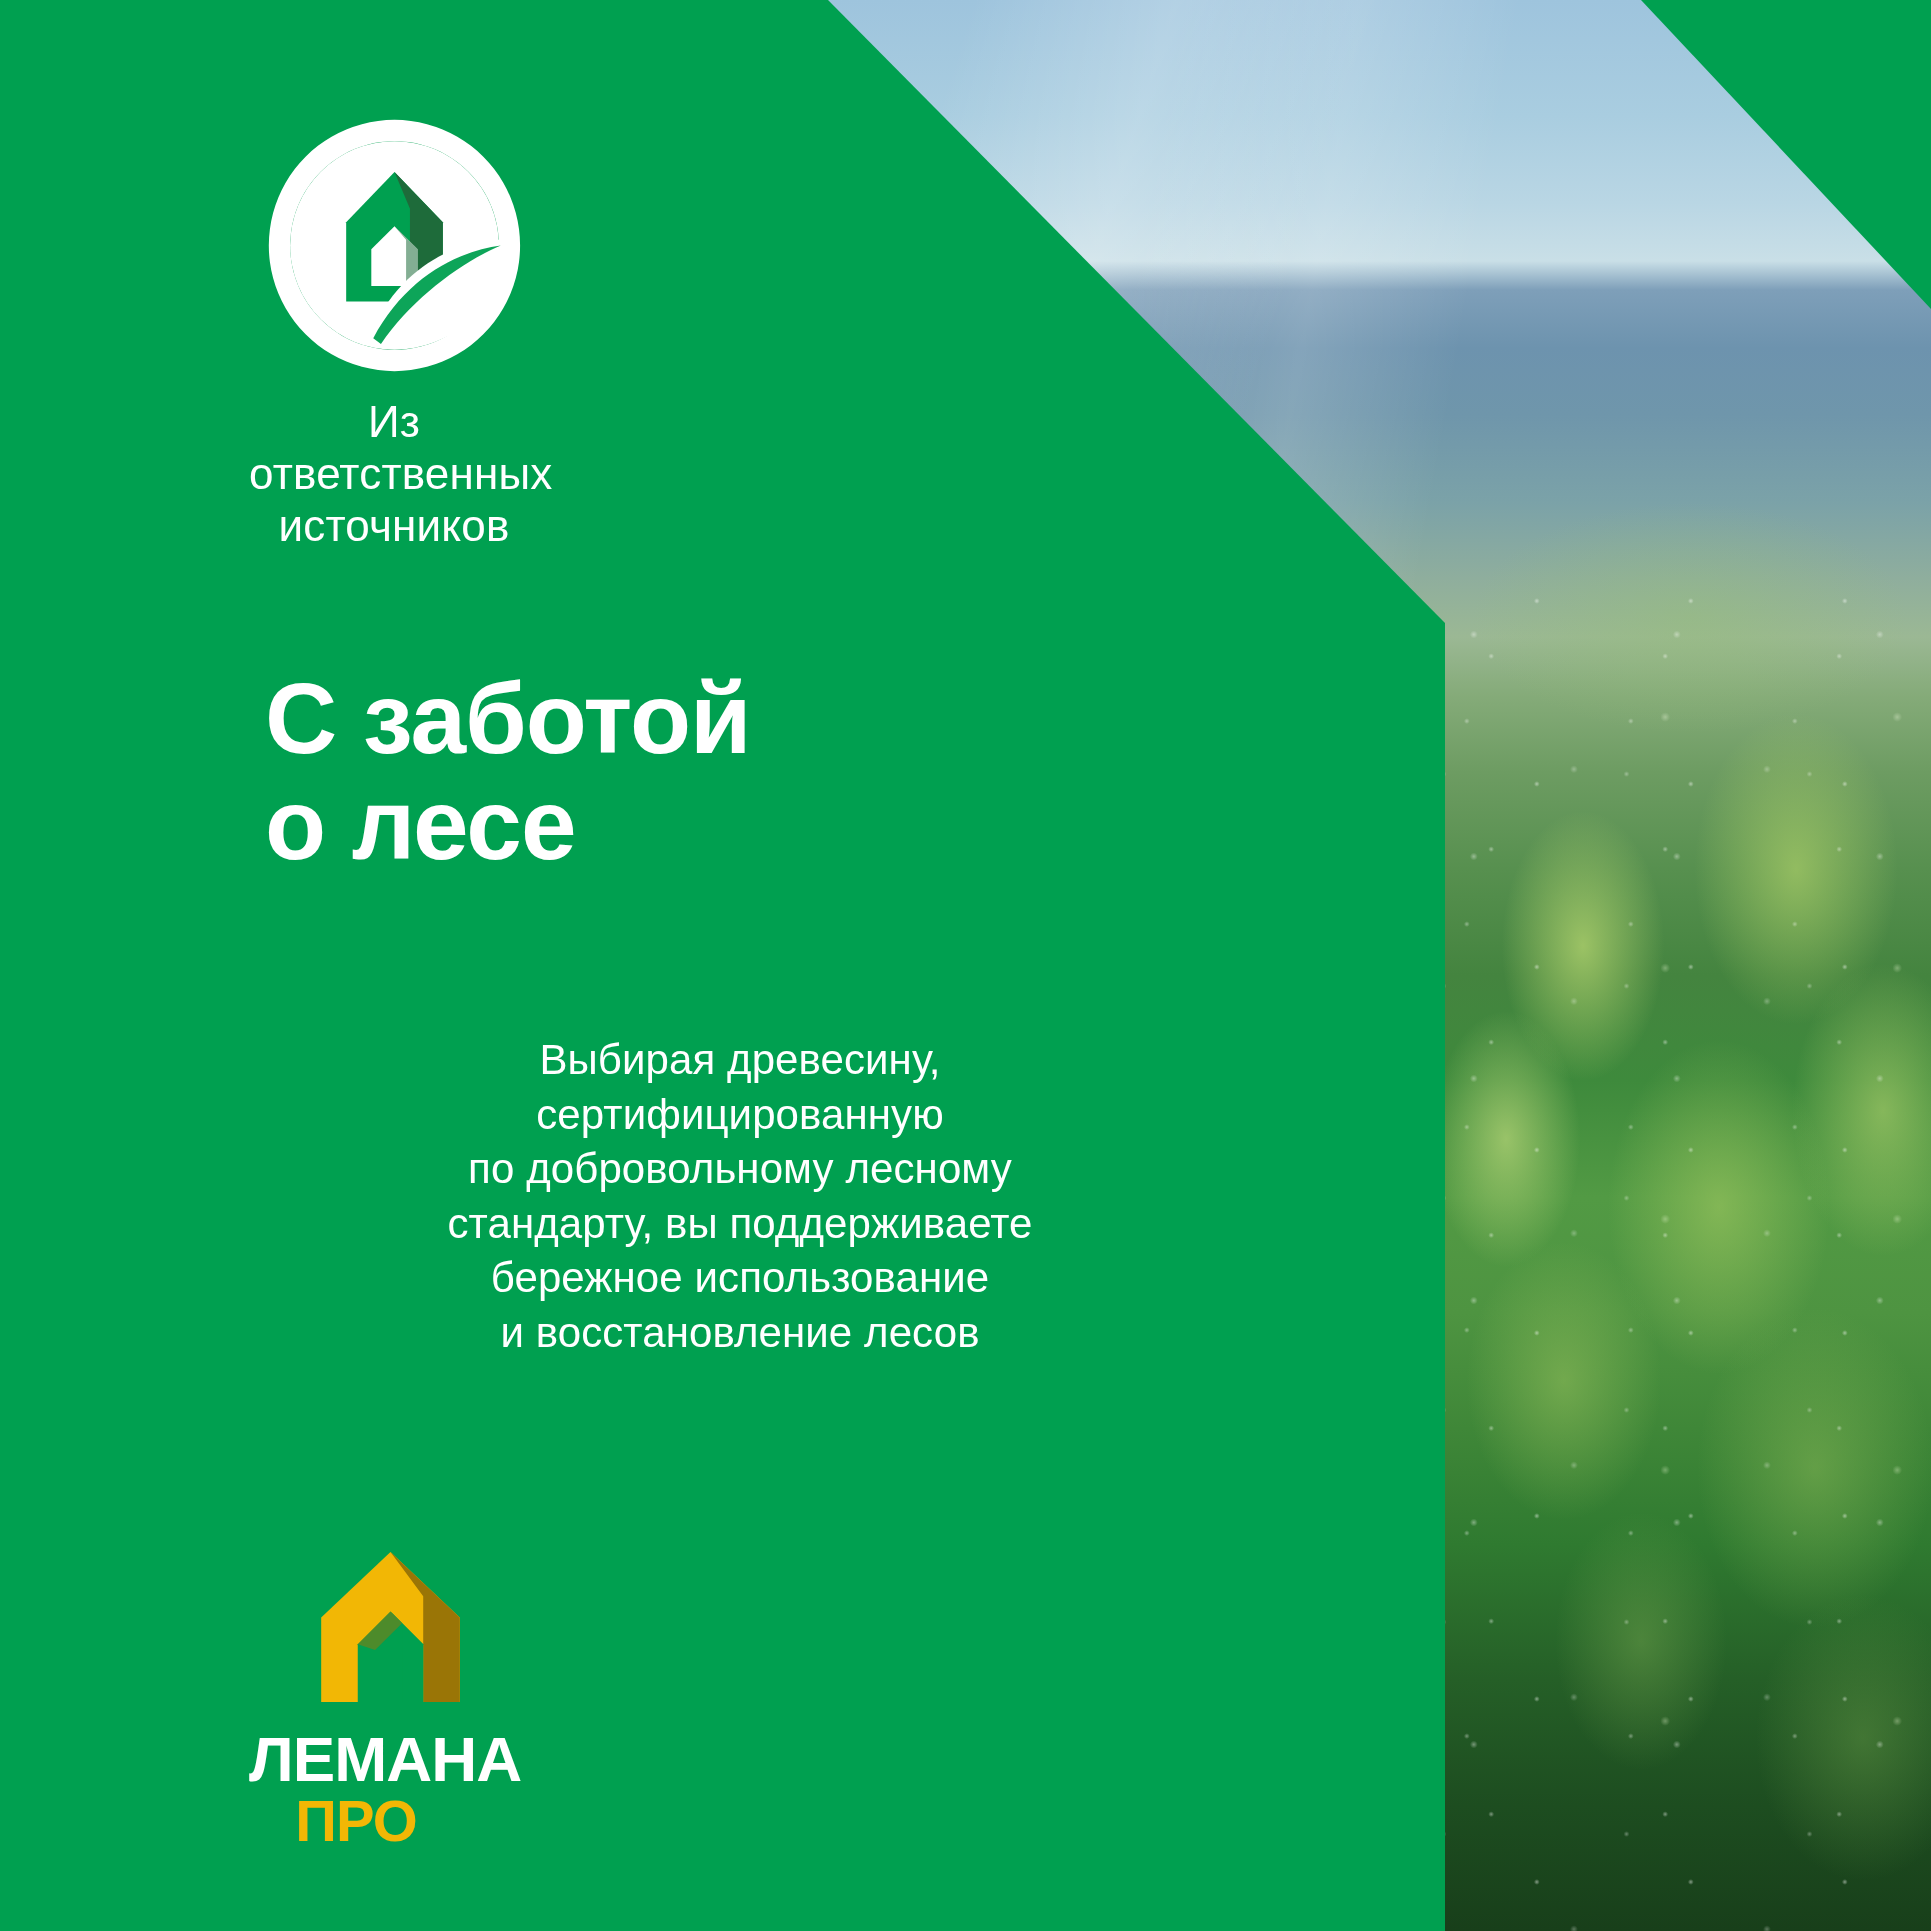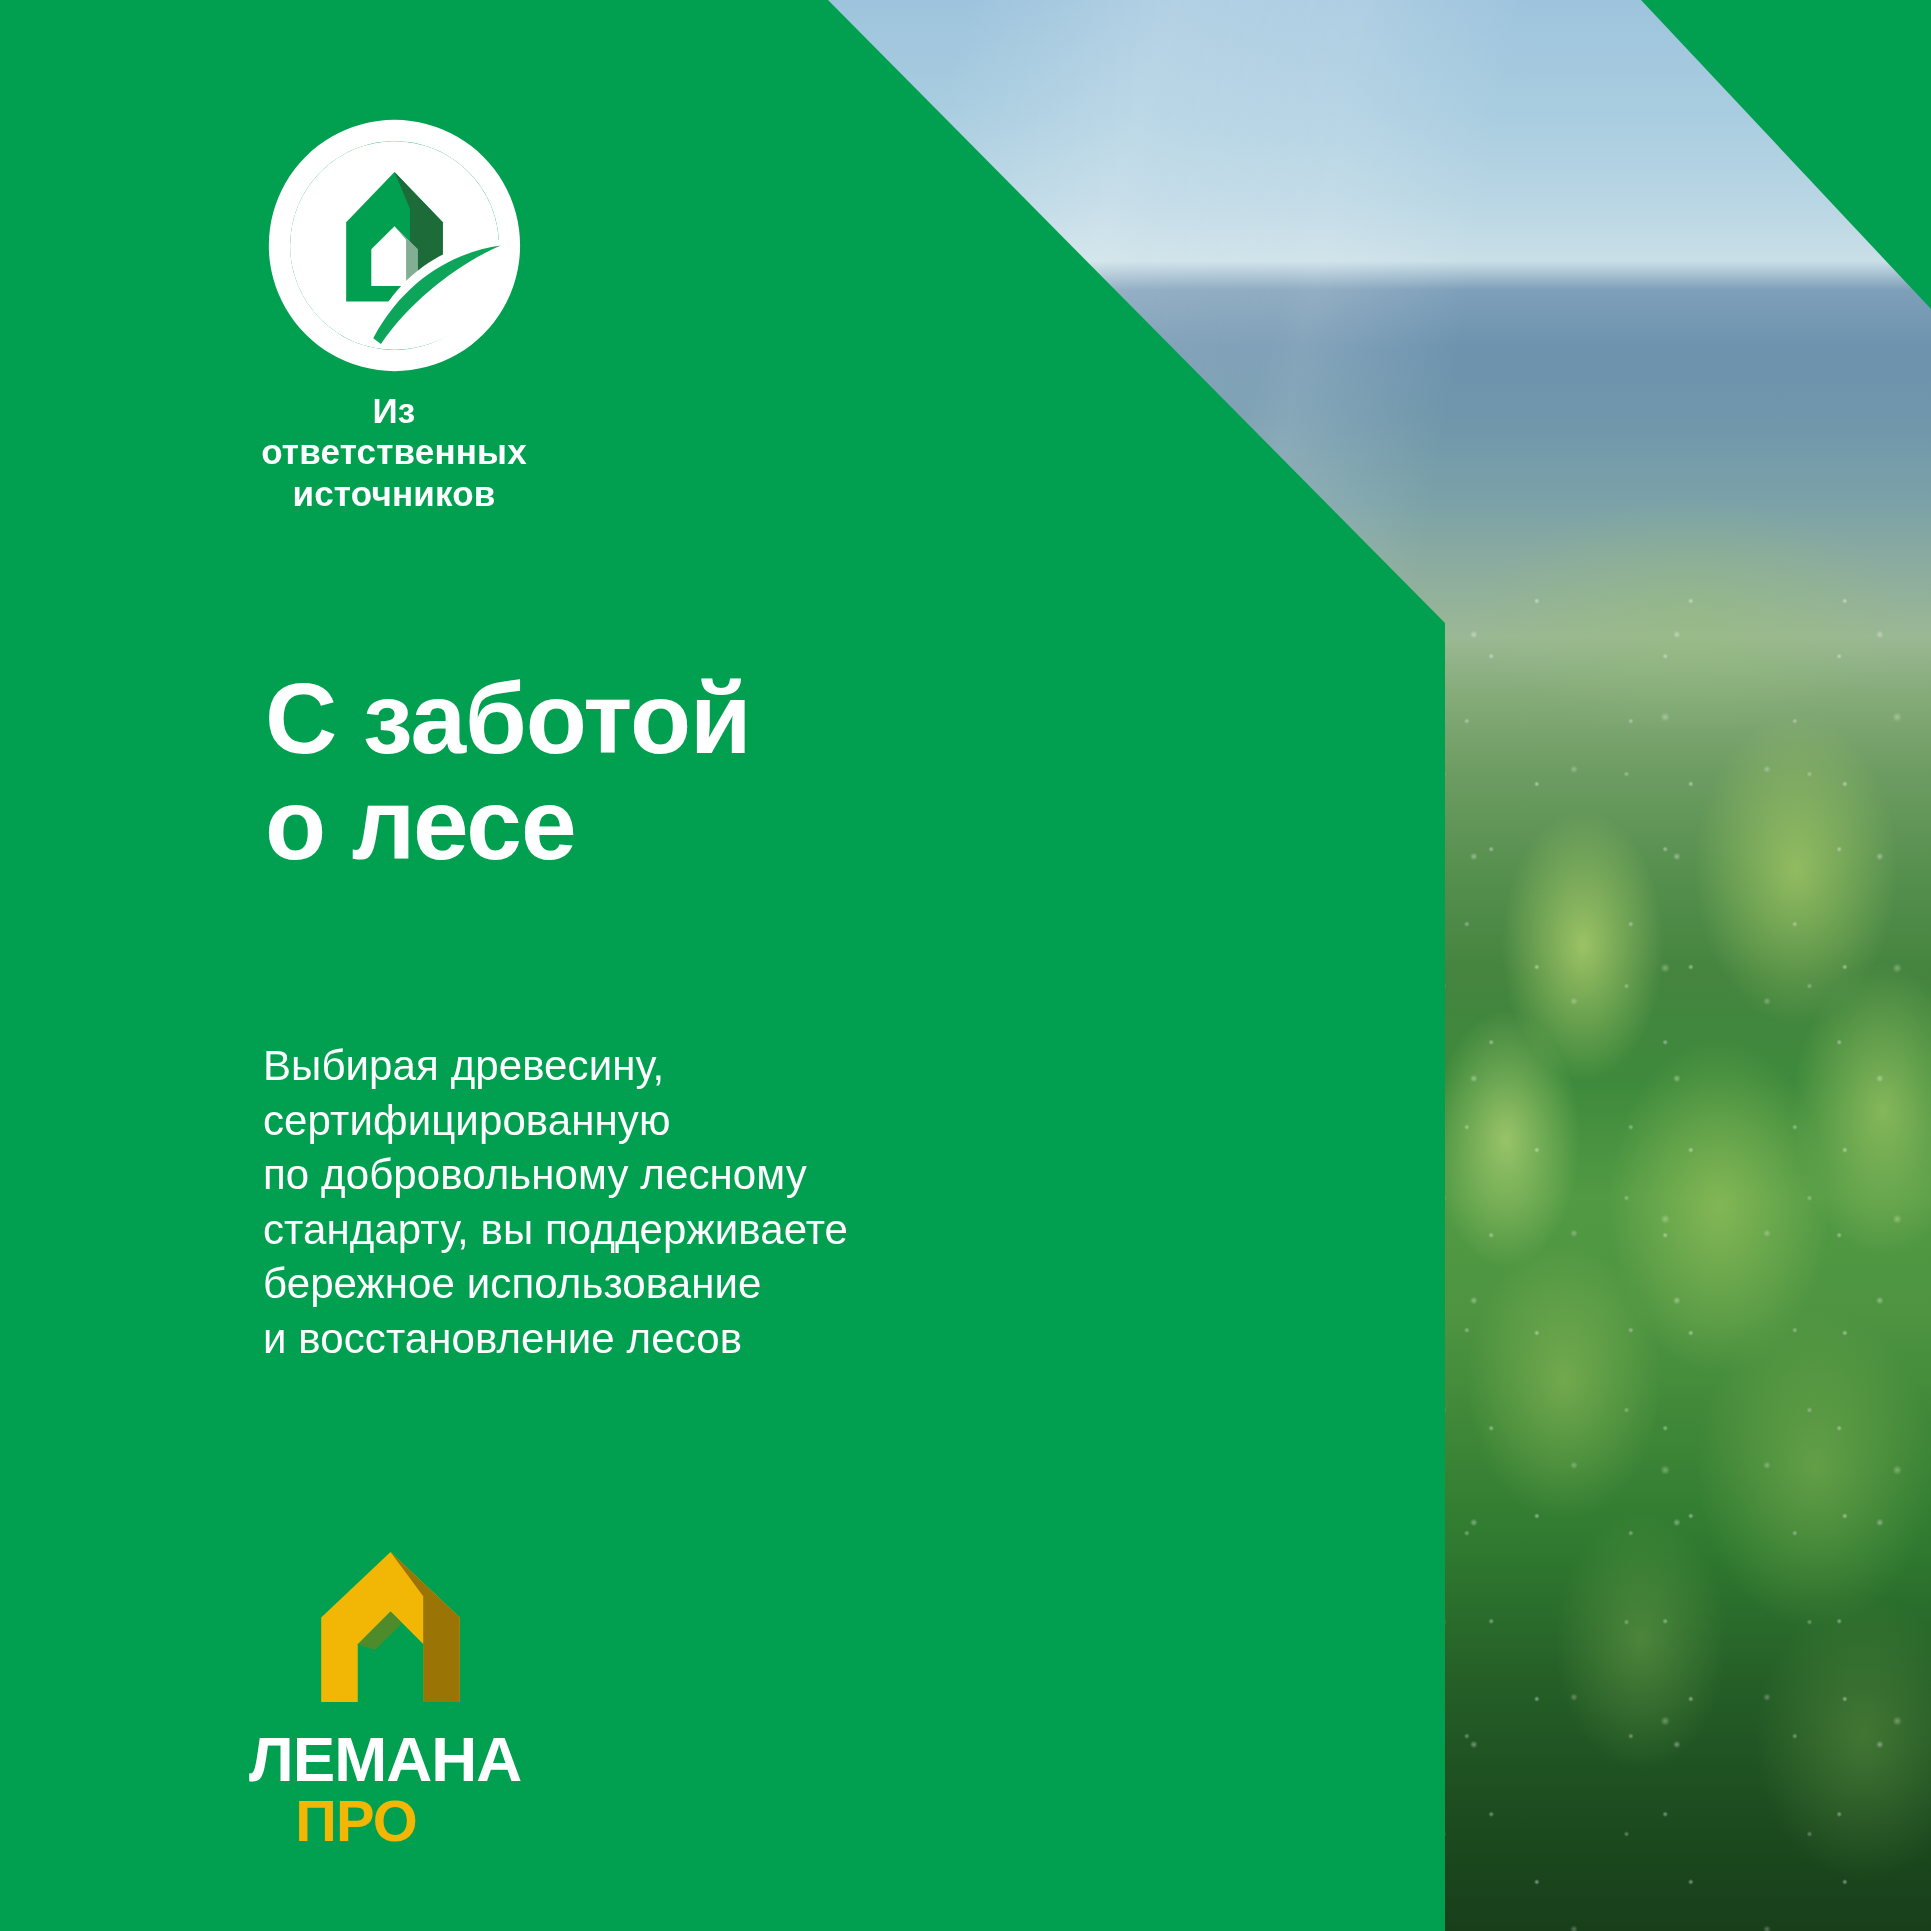--- a/index.html
+++ b/index.html
@@ -69,35 +69,35 @@
     background:#00A050;
     clip-path:polygon(100% 0, 100% 100%, 0 0);
   }
 
   
   .content{position:absolute;top:0;left:0;width:1445px;height:1931px;}
 
   .eco-badge{position:absolute;left:249px;top:116px;width:290px;}
   .eco-mark{width:259px;height:259px;display:block;margin:0 auto;}
   .eco-caption{
-    margin-top:15px;text-align:center;color:#ffffff;
-    font-size:35px;font-weight:bold;line-height:1.18;letter-spacing:0.2px;
+    margin-top:21px;text-align:center;color:#ffffff;
+    font-size:44px;font-weight:normal;line-height:1.18;letter-spacing:0.2px;
     white-space:pre-line;
   }
 
   .headline{
     position:absolute;left:249px;top:649px;width:908px;
     color:#ffffff;font-size:100px;font-weight:bold;line-height:1.06;
     letter-spacing:-1px;white-space:pre-line;margin:16px;
   }
 
   .bodytext{
     position:absolute;left:249px;top:1025px;width:966px;
     color:#ffffff;font-size:42px;font-weight:normal;line-height:1.30;
-    letter-spacing:0.1px;white-space:pre-line;margin:14px;
+    letter-spacing:0.1px;white-space:pre-line;margin:8px;text-align:center;
   }
 
   .brand{position:absolute;left:249px;top:1550px;width:348px;}
   .brand-house{display:block;margin:0 0 17.4px 66px;width:150px;height:154px;}
   .brand-word{display:block;width:328px;height:auto;}
 
   .sr{position:absolute;width:1px;height:1px;overflow:hidden;clip:rect(0 0 0 0);}
 </style>
 </head>
 <body>

